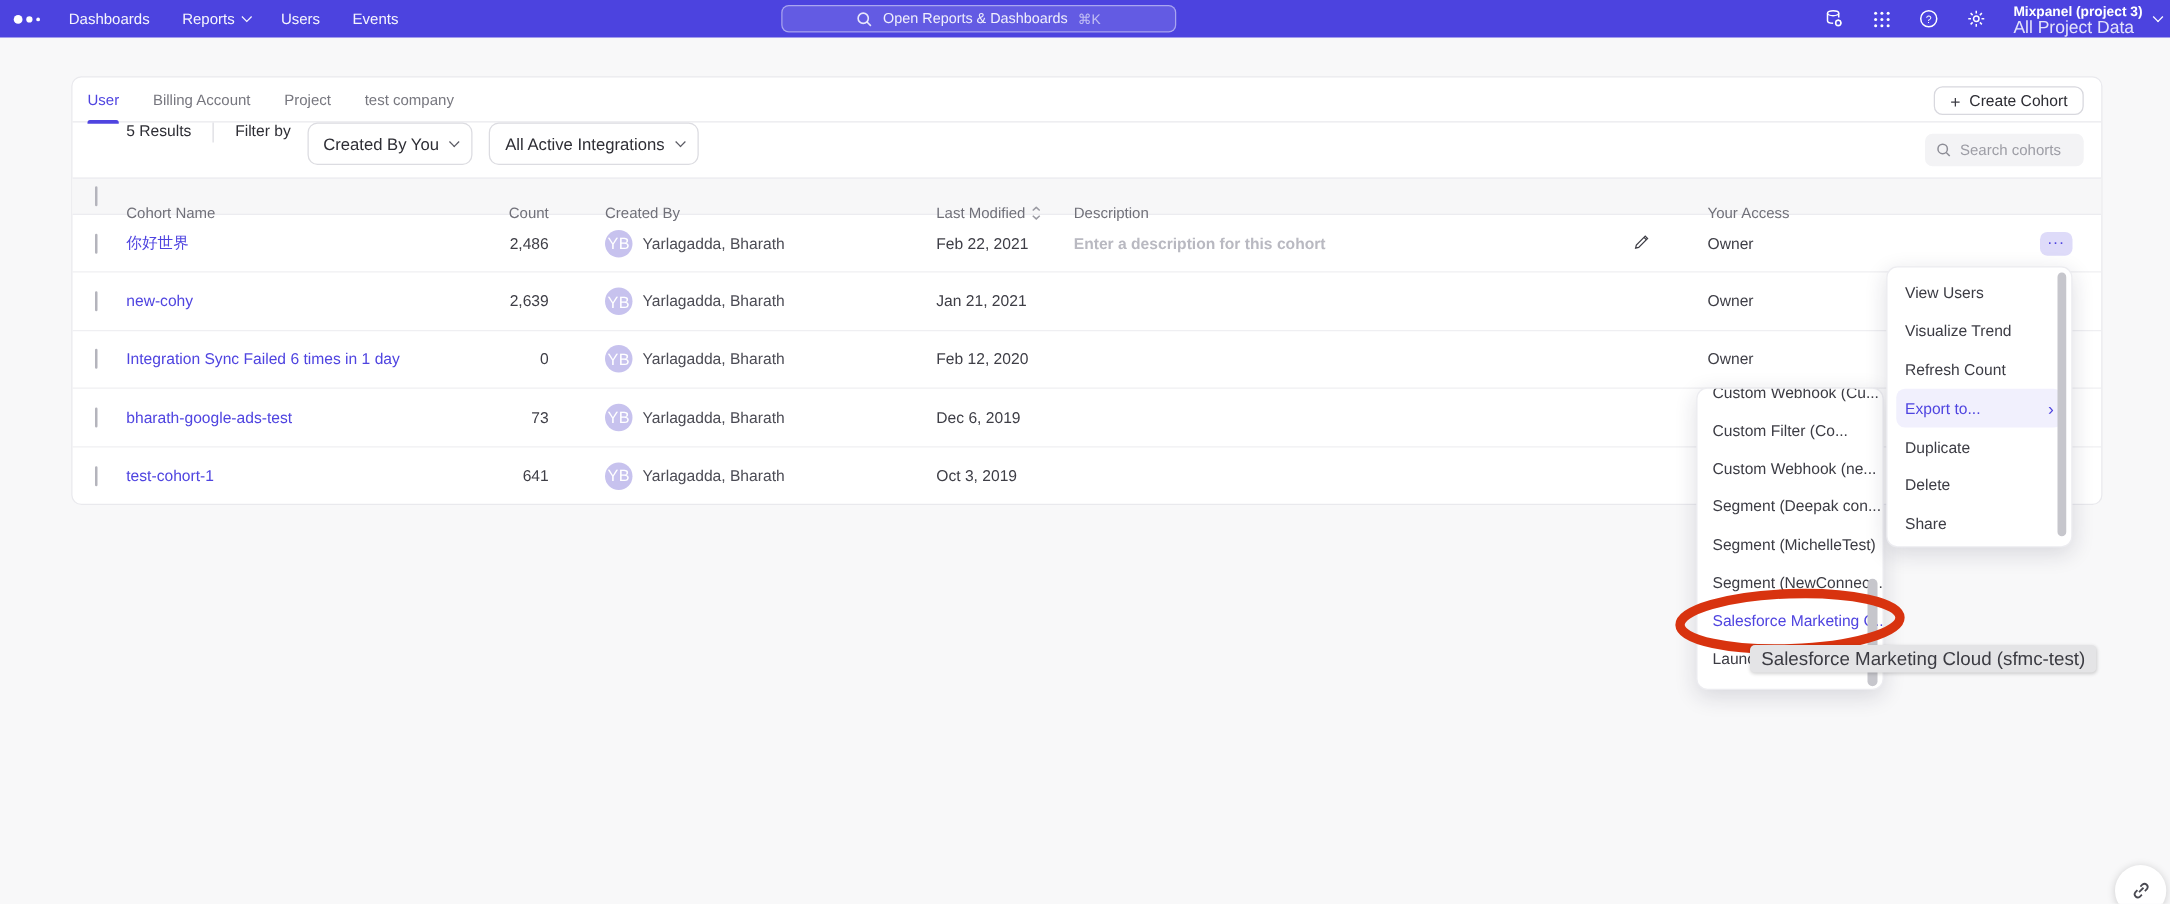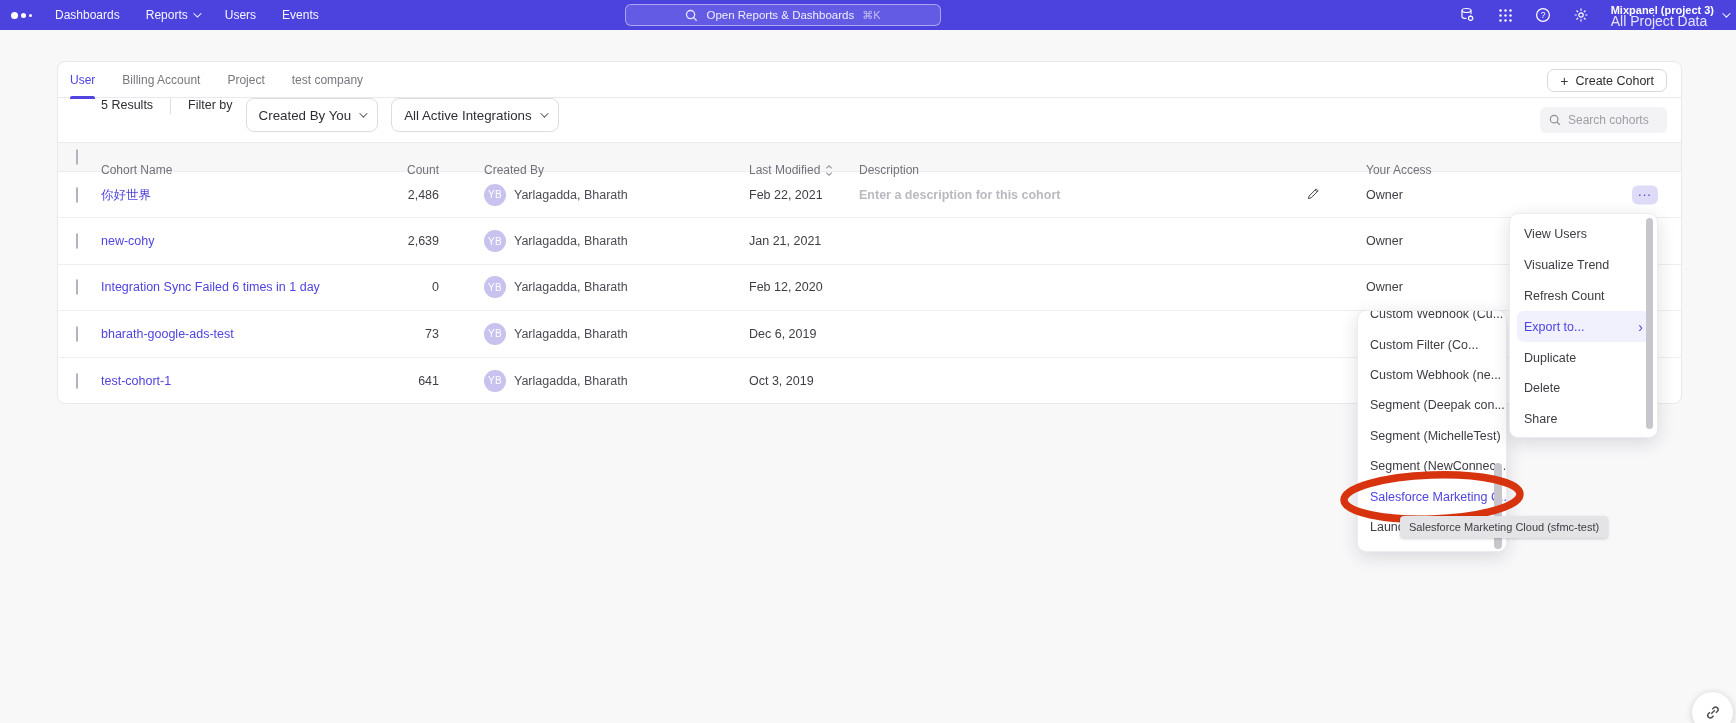--- a/index.html
+++ b/index.html
@@ -44,21 +44,21 @@
   .rows { position:relative; }
   .row { position:relative; height:46.4px; border-bottom:1px solid #efeff2; font-size:12.5px; }
   .row:last-child { border-bottom:none; }
   .cell { position:absolute; top:50%; transform:translateY(-50%); }
   .c-check { left:18px; } .c-name { left:43px; } .c-count { left:291px; width:90px; text-align:right; }
   .c-avatar { left:426px; } .c-creator { left:456px; } .c-mod { left:691px; } .c-desc { left:801px; }
   .c-pencil { left:1248px; } .c-access { left:1308px; } .c-dots { left:1574px; }
   .checkbox { width:15px; height:15px; border:1.5px solid #b4b4bc; border-radius:3px; background:#fff; cursor:pointer; }
   .cohort-link { color:#4f44e0; cursor:pointer; }
   .count-v { color:#3e3e46; }
-  .avatar { width:22px; height:22px; border-radius:50%; background:#c7c2ee; color:#fff; font-size:10px; display:flex; align-items:center; justify-content:center; letter-spacing:.3px; }
+  .avatar { width:22px; height:22px; border-radius:50%; background:#c7c2ee; color:#fff; font-size:13px; display:flex; align-items:center; justify-content:center; letter-spacing:.3px; }
   .creator { color:#4c4c55; }
   .modified { color:#3e3e46; }
   .desc-ph { color:#b9b9c1; cursor:text;font-weight:bold; }
   .access { color:#3e3e46; }
   .sorticon { display:inline-block; margin-left:5px; vertical-align:-2px; }
   .dots-btn { width:26px; height:19px; background:#dedbf9; border-radius:6px; display:flex; align-items:center; justify-content:center; cursor:pointer; }
   .dots-btn span { color:#4f44e0; font-size:13px; letter-spacing:1px; line-height:8px; margin-top:-6px; }
 
   
   .menu { position:absolute; background:#fff; border:1px solid #ececf0; border-radius:9px; box-shadow:0 5px 18px rgba(30,30,60,.14); }
@@ -67,21 +67,21 @@
   .mitem.active { margin:0 7px; padding:0 7px; background:#f1f0fd; border-radius:7px; color:#4f44e0; justify-content:space-between; }
   .mitem.active .arrow { color:#4f44e0; font-size:14px; }
   .sb { position:absolute; background:#c6c6cc; border-radius:4px; width:7px; cursor:pointer; }
   .sb-main { right:4px; top:4px; height:211px; }
   .submenu { left:1357px; top:310px; width:150px; height:242px; overflow:hidden; z-index:25; padding:0; }
   .smlist { margin-top:-12px; }
   .smitem { height:30.4px; display:flex; align-items:center; padding:0 12px; font-size:12.5px; color:#3c3c44; white-space:nowrap; cursor:pointer; }
   .smitem.hl { color:#4f44e0; }
   .sb-sub { right:4px; top:152px; height:86px; width:8px; }
 
-  .tooltip { position:absolute; left:1400px; top:516px; height:22px; display:flex; align-items:center; padding:0 9px; background:#e4e4e6; border-radius:4px; font-size:11px; color:#3b3b42; box-shadow:0 1px 3px rgba(0,0,0,.18); white-space:nowrap; z-index:40; }
+  .tooltip { position:absolute; left:1400px; top:516px; height:22px; display:flex; align-items:center; padding:0 9px; background:#e4e4e6; border-radius:4px; font-size:15px; color:#3b3b42; box-shadow:0 1px 3px rgba(0,0,0,.18); white-space:nowrap; z-index:40; }
   .annot { position:absolute; left:1336px; top:468px; z-index:35; pointer-events:none; }
 
   .fab { position:absolute; left:1692px; top:692px; width:41px; height:41px; border-radius:50%; background:#fff; box-shadow:0 1px 7px rgba(0,0,0,.18); display:flex; align-items:center; justify-content:center; z-index:20; cursor:pointer; }
 </style>
 </head>
 <body>
 
 <div class="stage">
 
   <div class="nav">

